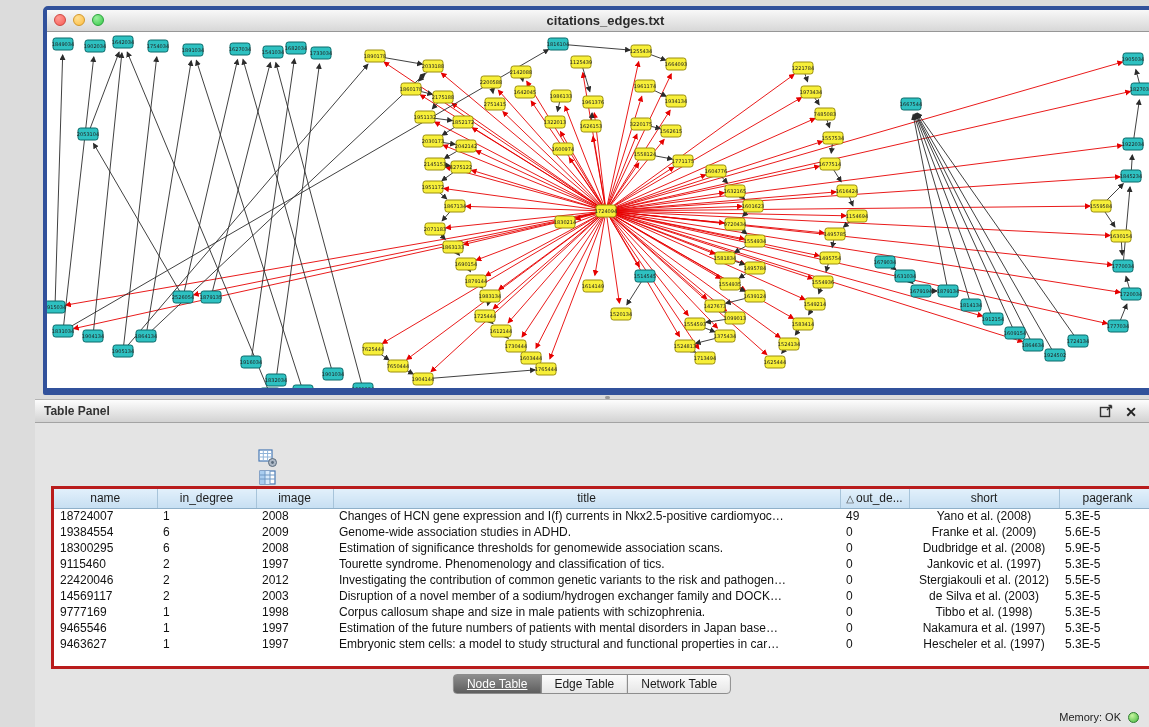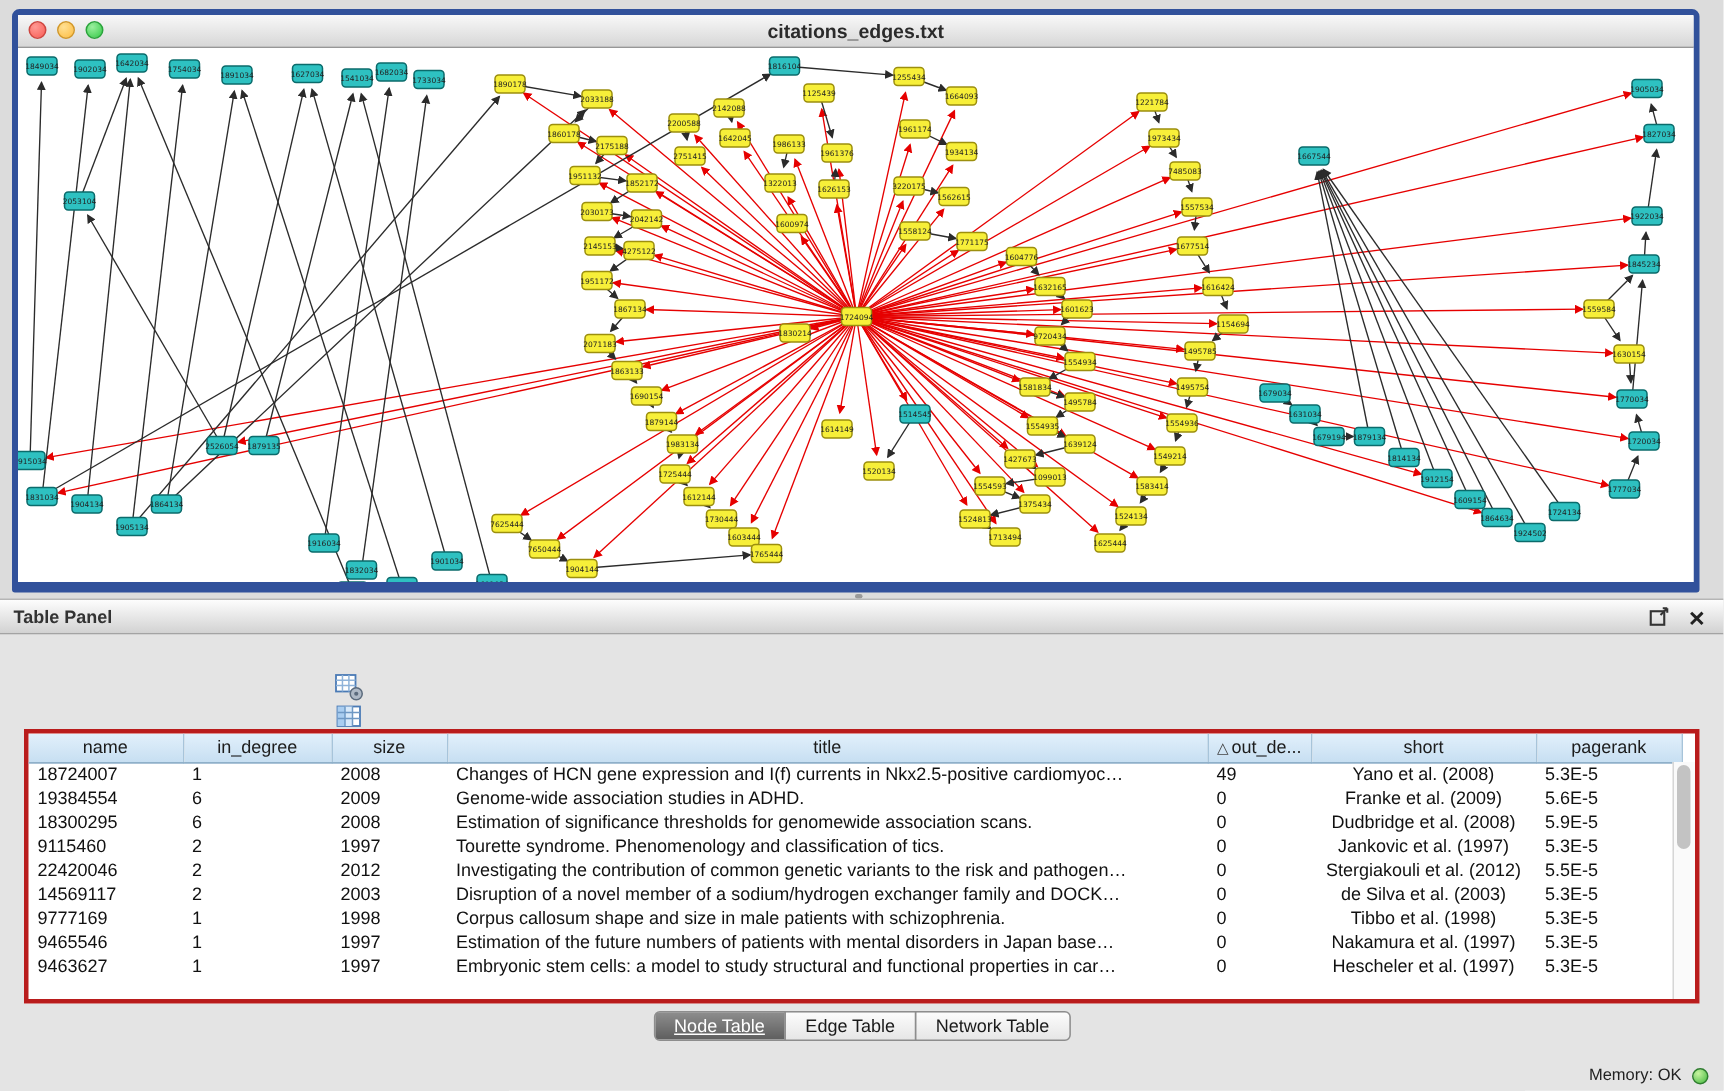--- a/index.html
+++ b/index.html
@@ -1,17 +1,17 @@
 <!DOCTYPE html>
 <html><head>
 <meta charset="utf-8">
 <style>
   html,body{margin:0;padding:0;}
   body{width:1149px;height:727px;background:#dcdcdc;font-family:"Liberation Sans",sans-serif;position:relative;overflow:hidden;}
-  .screen{position:absolute;inset:0;}
+  .screen{position:absolute;inset:0;margin-left:35px;}
 
   
   .net-window{position:absolute;top:6px;left:8px;width:1125px;height:389px;border:4px solid #31519b;border-bottom-width:7px;border-radius:5px 5px 2px 2px;background:#fff;box-sizing:border-box;}
   .titlebar{position:relative;height:21px;background:linear-gradient(#f8f8f8,#d7d7d7);border-bottom:1px solid #979797;}
   .titlebar .title{display:block;text-align:center;font-size:13px;font-weight:bold;color:#2b2b2b;line-height:21px;}
   .lights{position:absolute;left:7px;top:4px;display:flex;gap:7px;}
   .light{width:12px;height:12px;border-radius:50%;display:inline-block;box-sizing:border-box;}
   .light.red{background:radial-gradient(circle at 35% 30%,#ff9a94,#f85c55);border:1px solid #ce4640;}
   .light.yellow{background:radial-gradient(circle at 35% 30%,#ffe093,#fdbc40);border:1px solid #d2982a;}
   .light.green{background:radial-gradient(circle at 35% 30%,#9aef9e,#35c948);border:1px solid #2aa33b;}
@@ -611,21 +611,21 @@
           <col class="c2">
           <col class="c3">
           <col class="c4">
           <col class="c5">
           <col class="c6">
       </colgroup>
       <thead>
         <tr>
           <th class="c0">name</th>
           <th class="c1">in_degree</th>
-          <th class="c2">size</th>
+          <th class="c2">image</th>
           <th class="c3">title</th>
           <th class="c4"><span class="sortglyph">△</span><span>out_de...</span></th>
           <th class="c5">short</th>
           <th class="c6">pagerank</th>
         </tr>
       </thead>
       <tbody id="tb">
           <tr>
             <td class="c0">18724007</td>
             <td class="c1">1</td>

